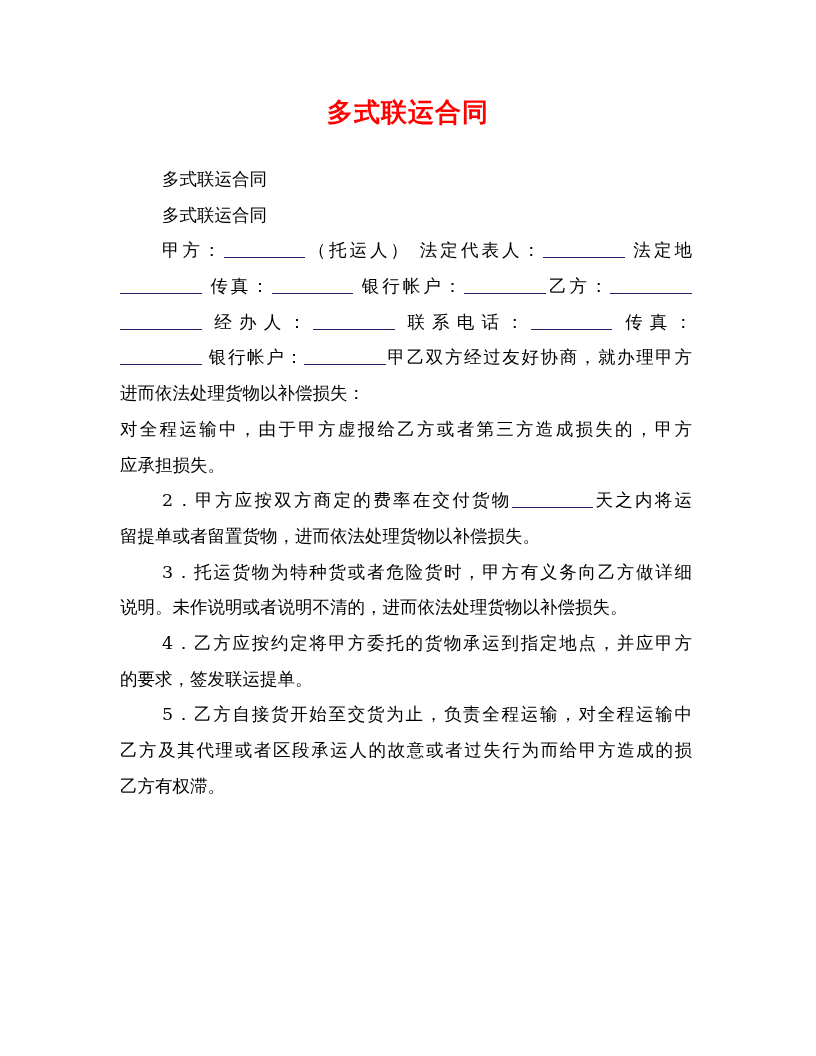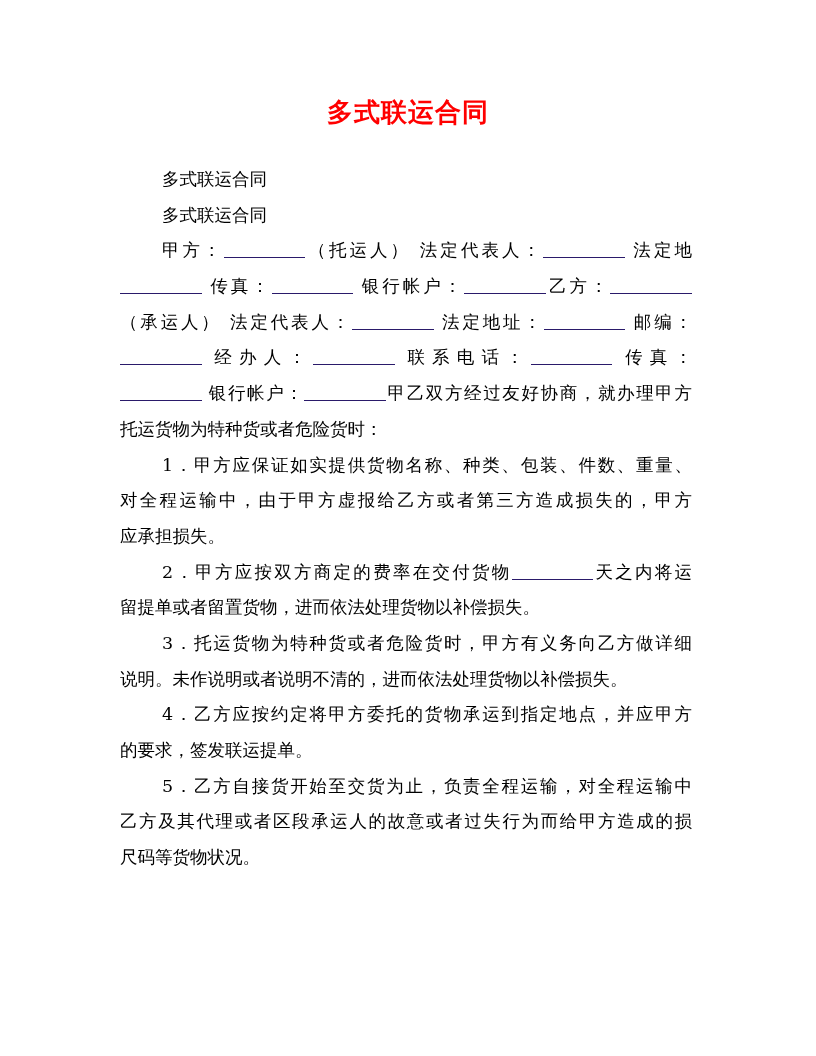--- a/index.html
+++ b/index.html
@@ -63,30 +63,28 @@
 </head>
 <body>
 
 <div class="page">
   <div class="title" style="color: rgb(255, 0, 0);">多式联运合同</div>
   <div class="body" id="doc-body">
       <div class="line indent last">多式联运合同</div>
       <div class="line indent last">多式联运合同</div>
       <div class="line indent">甲方：<span class="blank" style="width: 81.6px;"></span>（托运人） 法定代表人：<span class="blank" style="width: 81.6px;"></span> 法定地</div>
       <div class="line"><span class="blank" style="width: 81.6px;"></span> 传真：<span class="blank" style="width: 81.6px;"></span> 银行帐户：<span class="blank" style="width: 81.6px;"></span>乙方：<span class="blank" style="width: 81.6px;"></span></div>
-      <div class="line">（承运人） 法定代表人：<span class="blank" style="width: 81.6px;"></span> 法定地址：<span class="blank" style="width: 81.6px;"></span> 邮编：</div>
       <div class="line"><span class="blank" style="width: 81.6px;"></span> 经办人：<span class="blank" style="width: 81.6px;"></span> 联系电话：<span class="blank" style="width: 81.6px;"></span> 传真：</div>
       <div class="line"><span class="blank" style="width: 81.6px;"></span> 银行帐户：<span class="blank" style="width: 81.6px;"></span>甲乙双方经过友好协商，就办理甲方</div>
-      <div class="line last">托运货物为特种货或者危险货时：</div>
-      <div class="line indent">1．甲方应保证如实提供货物名称、种类、包装、件数、重量、</div>
+      <div class="line last">进而依法处理货物以补偿损失：</div>
       <div class="line">对全程运输中，由于甲方虚报给乙方或者第三方造成损失的，甲方</div>
       <div class="line last">应承担损失。</div>
       <div class="line indent">2．甲方应按双方商定的费率在交付货物<span class="blank" style="width: 81.6px;"></span>天之内将运</div>
       <div class="line last">留提单或者留置货物，进而依法处理货物以补偿损失。</div>
       <div class="line indent">3．托运货物为特种货或者危险货时，甲方有义务向乙方做详细</div>
       <div class="line last">说明。未作说明或者说明不清的，进而依法处理货物以补偿损失。</div>
       <div class="line indent">4．乙方应按约定将甲方委托的货物承运到指定地点，并应甲方</div>
       <div class="line last">的要求，签发联运提单。</div>
       <div class="line indent">5．乙方自接货开始至交货为止，负责全程运输，对全程运输中</div>
       <div class="line">乙方及其代理或者区段承运人的故意或者过失行为而给甲方造成的损</div>
-      <div class="line last">尺码等货物状况。</div>
+      <div class="line last">乙方有权滞。</div>
     </div>
 </div>
 
 </body></html>

